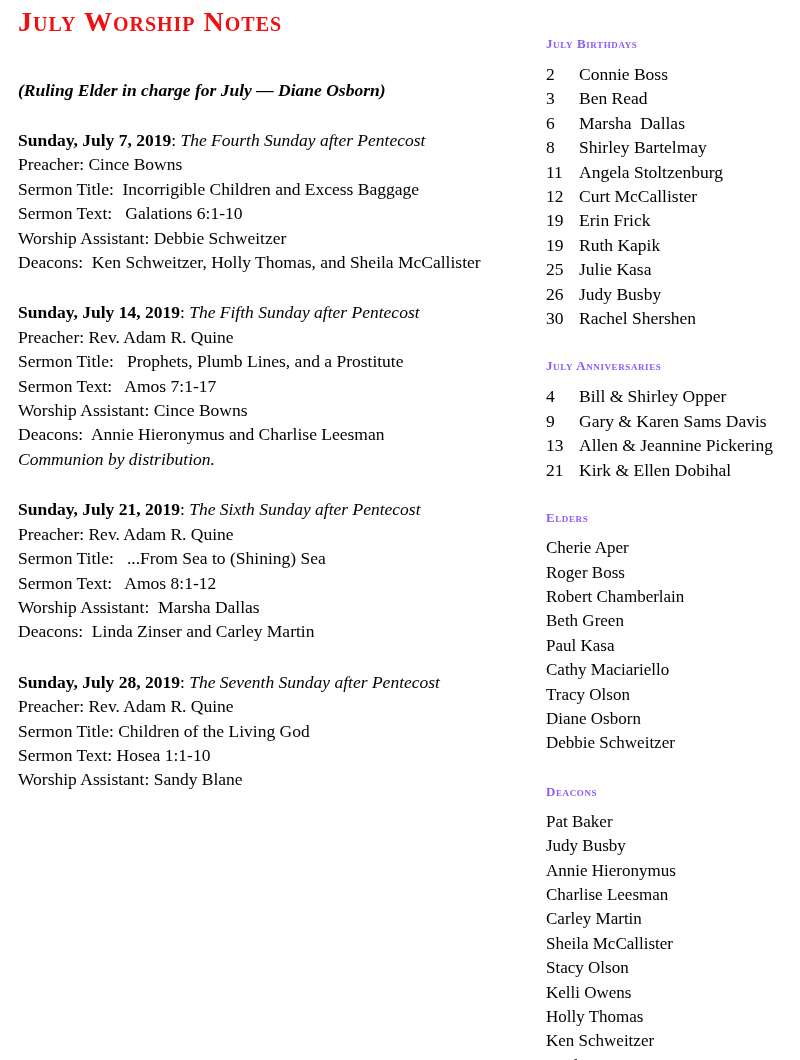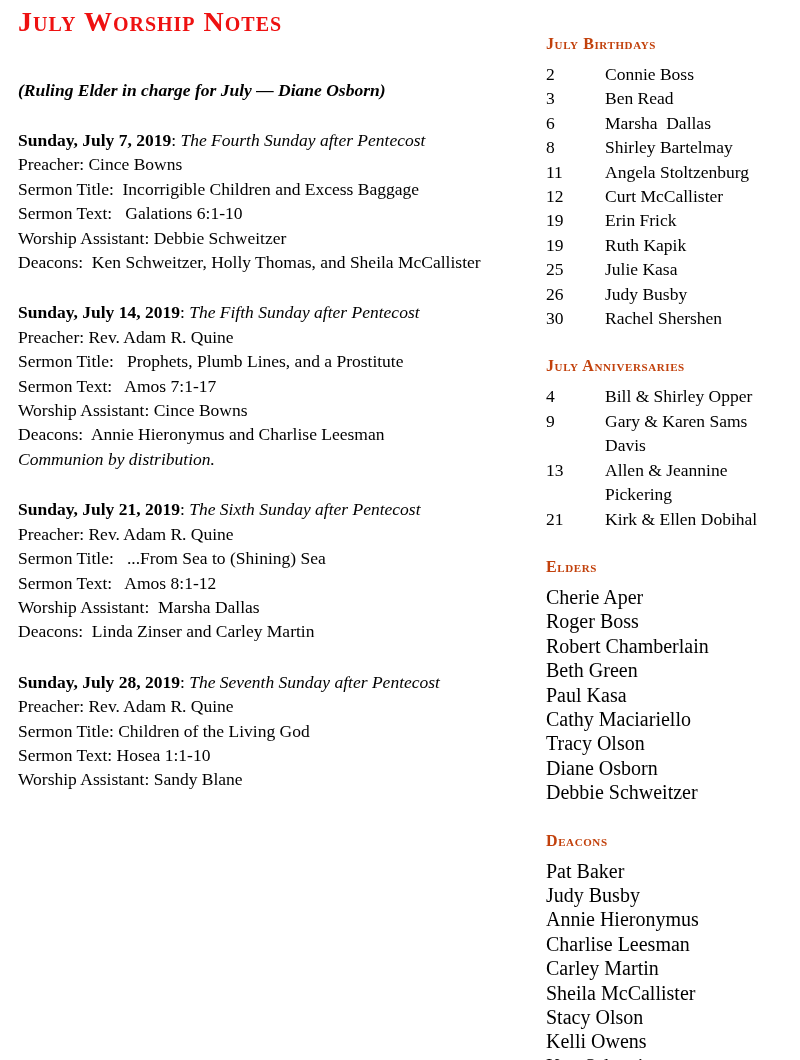--- a/index.html
+++ b/index.html
@@ -42,37 +42,37 @@
     font-size: 17.5px;
     line-height: 24.4px;
     white-space: pre-wrap;
   }
   .service-heading .b { font-weight: 700; }
   .service-heading .i, .service-line.i { font-style: italic; }
 
   .section { margin-top: 23px; }
   .section:first-child { margin-top: 0; }
   .section-heading {
-    color: #c2410c;
+    color: #8b5cf6;
     font-weight: 700;
     font-variant: small-caps;
-    font-size: 16px;
+    font-size: 13px;
     letter-spacing: 0.6px;
     line-height: 26px;
     margin-bottom: 5px;
   }
   .entry {
     display: flex;
     font-size: 17.5px;
     line-height: 24.4px;
   }
   .entry .day { flex: 0 0 33px; }
-  .entry .name { white-space: pre-wrap; margin-left: 26px; }
+  .entry .name { white-space: pre-wrap; }
   .plain-line {
-    font-size: 20px;
+    font-size: 17px;
     line-height: 24.4px;
     white-space: pre-wrap;
   }
 </style>
 </head>
 <body>
 
 <div class="page">
 
   <div class="left-col">
@@ -202,19 +202,19 @@
     <div class="section">
       <div class="section-heading">Deacons</div>
       <div class="plain-line">Pat Baker</div>
       <div class="plain-line">Judy Busby</div>
       <div class="plain-line">Annie Hieronymus</div>
       <div class="plain-line">Charlise Leesman</div>
       <div class="plain-line">Carley Martin</div>
       <div class="plain-line">Sheila McCallister</div>
       <div class="plain-line">Stacy Olson</div>
       <div class="plain-line">Kelli Owens</div>
+      <div class="plain-line">Holly Thomas</div>
       <div class="plain-line">Ken Schweitzer</div>
-      <div class="plain-line">Holly Thomas</div>
       <div class="plain-line">Linda Zinser</div>
     </div>
 
   </div>
 </div>
 
 </body></html>

